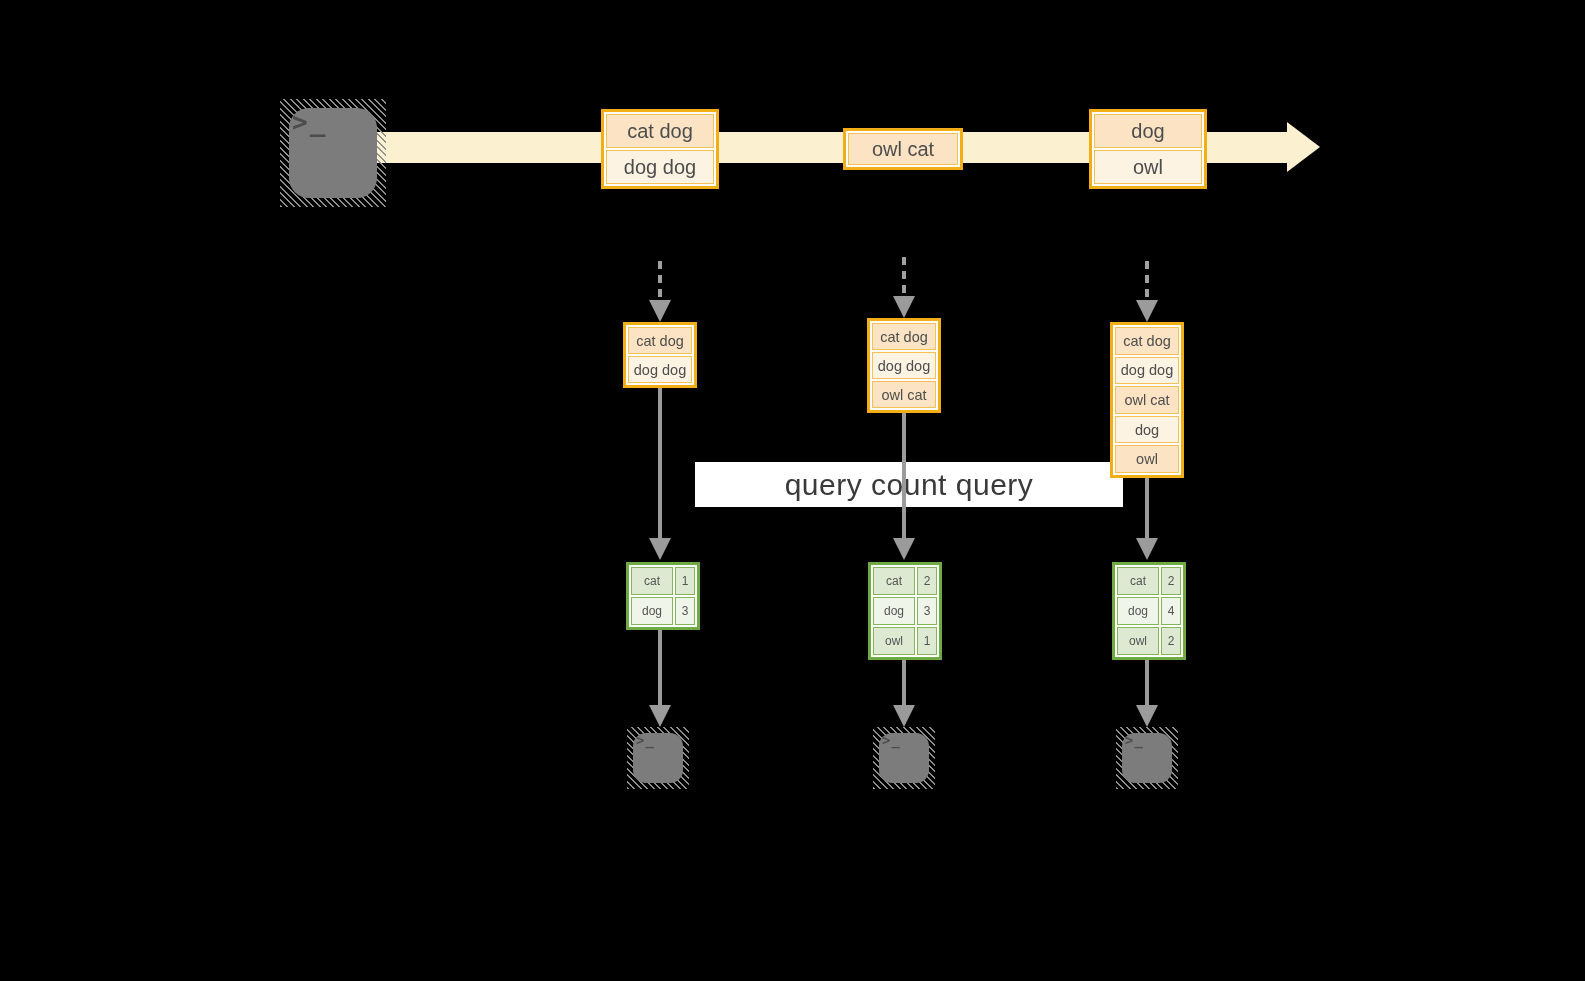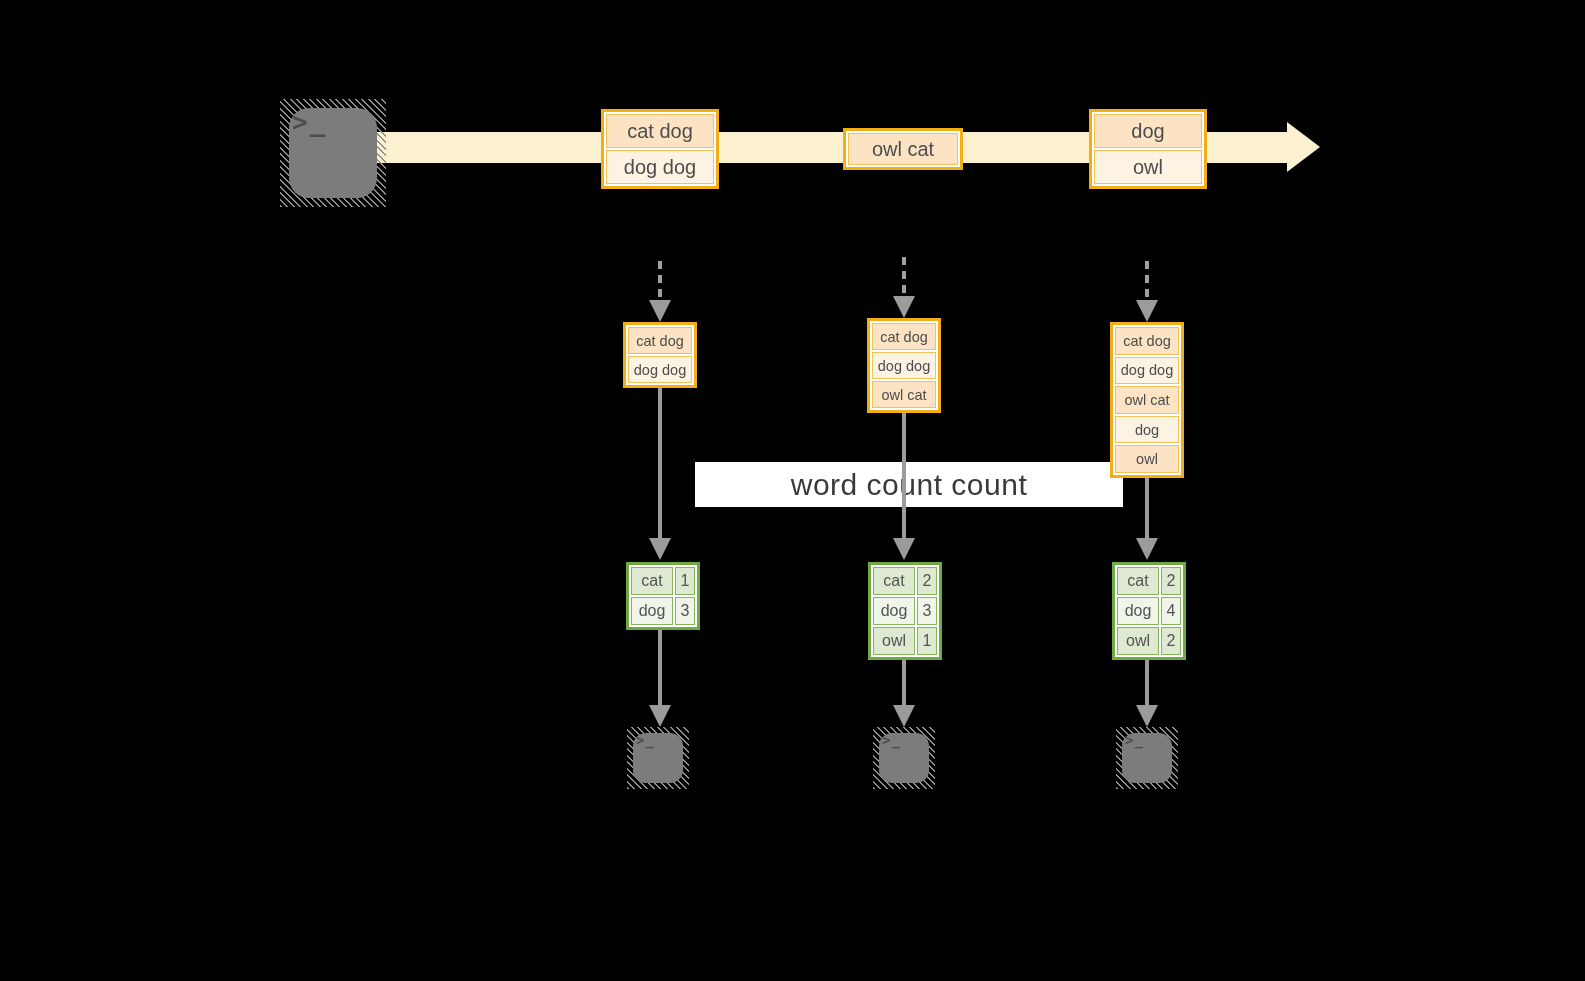--- a/index.html
+++ b/index.html
@@ -28,21 +28,21 @@
     border:1px solid #f5c155;color:#4d4d4d;}
   .ocell.peach{background:#fbe3c4;}
   .ocell.cream{background:#fdf3e3;text-align:center;}
   .event .ocell{font-size:20px;}
   .stack .ocell{font-size:14.5px;}
   
   .gtable{position:absolute;box-sizing:border-box;display:grid;
     grid-template-columns:42px 20px;gap:2px;padding:2px;
     border:3px solid #6faa43;background:#fff;z-index:4;}
   .gcell{height:26px;display:flex;align-items:center;justify-content:center;
-    border:1px solid #84b558;font-size:16px;color:#545454;}
+    border:1px solid #84b558;font-size:12px;color:#545454;}
   .gcell.dark{background:#dde9d1;}
   .gcell.light{background:#eff5e9;}
   
   .varrow{position:absolute;width:0;z-index:3;}
   .vline{position:absolute;left:-2px;width:4px;background:#9b9b9b;}
   .vdash{position:absolute;left:-2px;width:0;border-left:4px dashed #a0a0a0;}
   .vhead{position:absolute;left:-11px;width:0;height:0;
     border-left:11px solid transparent;border-right:11px solid transparent;
     border-top:22px solid #9b9b9b;}
   
@@ -98,21 +98,21 @@
     <div class="ocell peach">owl cat</div>
   </div>
   <div class="obox stack" style="left:1110px;top:322px;width:74px;height:156px;">
     <div class="ocell peach">cat dog</div>
     <div class="ocell cream">dog dog</div>
     <div class="ocell peach">owl cat</div>
     <div class="ocell cream">dog</div>
     <div class="ocell peach">owl</div>
   </div>
 
-  <div class="qlabel">word count count</div>
+  <div class="qlabel">query count query</div>
 
   <div class="varrow" style="left:660px;top:0;">
     <div class="vline" style="top:388px;height:150px;"></div>
     <div class="vhead" style="top:538px;"></div>
   </div>
   <div class="varrow" style="left:904px;top:0;">
     <div class="vline" style="top:413px;height:125px;"></div>
     <div class="vhead" style="top:538px;"></div>
   </div>
   <div class="varrow" style="left:1147px;top:0;">

